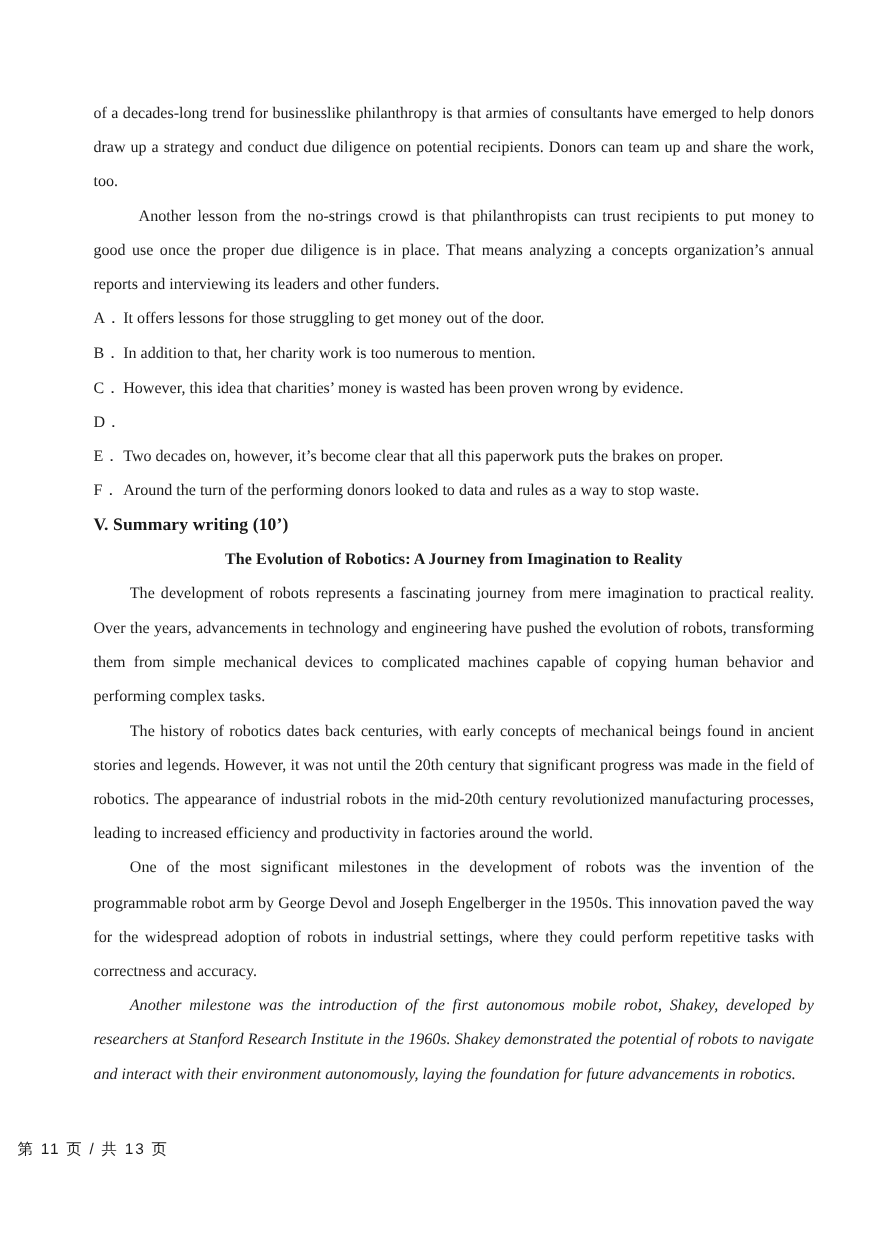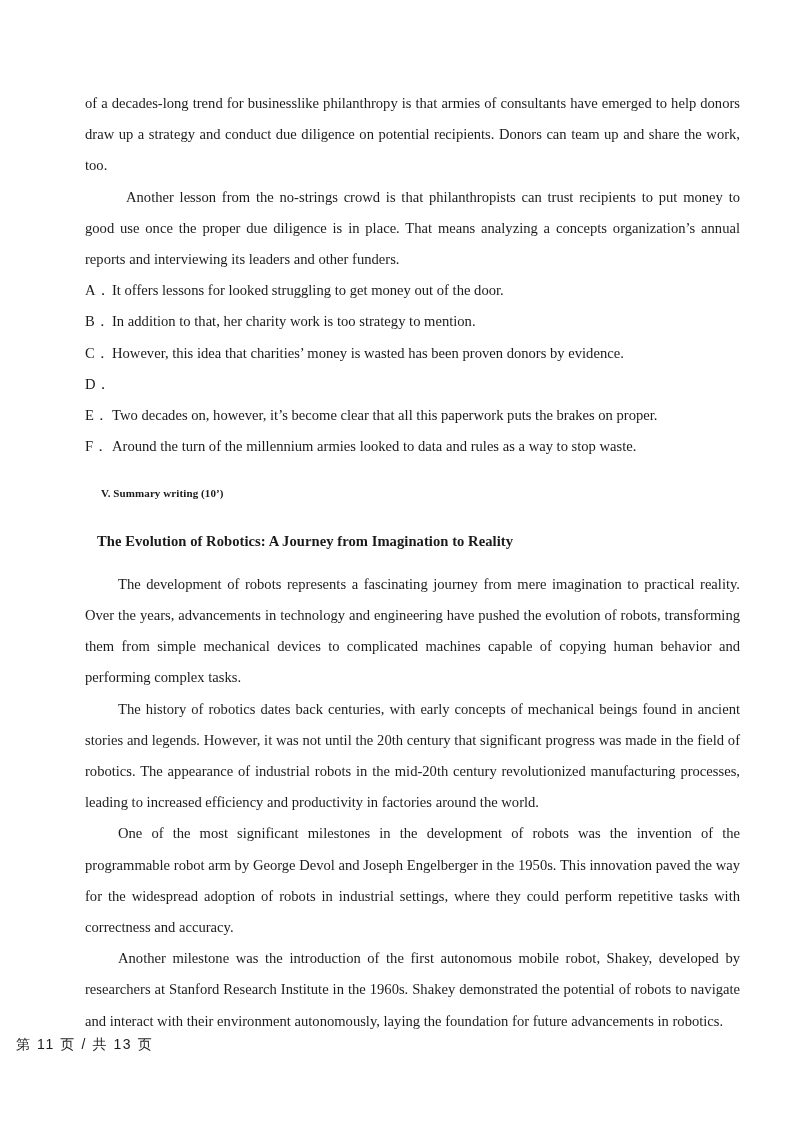--- a/index.html
+++ b/index.html
@@ -36,21 +36,21 @@
 
   
   p.tx {
     margin: 0 0 0 0;
     font-size: 14.6px;
     line-height: 31.2px;
     text-align: justify;
     text-justify: inter-word;
     color: #1c1c1c;
   }
-  p.tx:last-child { margin-bottom: 0; }
+  p.tx:last-child { margin-bottom: 0; font-style: italic; }
 
   .indent-para { text-indent: 33px; }
   .indent-para-wide { text-indent: 41px; }
 
   
   .opt-list {
     margin: 0;
     padding: 0;
     list-style: none;
   }
@@ -63,32 +63,33 @@
   }
   .opt-label {
     display: inline-block;
     min-width: 27px;
     letter-spacing: 0.2px;
   }
   .opt-text { display: inline-block; }
 
   
   .section-heading {
-    font-size: 11px;
+    font-size: 16px;
     font-weight: bold;
     line-height: 31.2px;
-    margin: 16px;
+    margin: 0;
     letter-spacing: 0.1px;
   }
 
   .passage-title {
     font-size: 14.6px;
     font-weight: bold;
     line-height: 31.2px;
-    margin: 12px;
+    text-align: center;
+    margin: 0;
     letter-spacing: 0.05px;
   }
 
   
   .footer {
     position: absolute;
     left: 0;
     top: 1036px;
     width: 793px;
     font-size: 14px;
@@ -104,40 +105,40 @@
 
   <div class="content">
 
     <p class="tx">of a decades-long trend for businesslike philanthropy is that armies of consultants have emerged to help donors draw up a strategy and conduct due diligence on potential recipients. Donors can team up and share the work, too.</p>
 
     <p class="tx indent-para-wide">Another lesson from the no-strings crowd is that philanthropists can trust recipients to put money to good use once the proper due diligence is in place. That means analyzing a concepts organization’s annual reports and interviewing its leaders and other funders.</p>
 
     <ul class="opt-list">
       <li class="opt">
         <span class="opt-label">A．</span>
-        <span class="opt-text">It offers lessons for looked struggling to get money out of the door.</span>
+        <span class="opt-text">It offers lessons for those struggling to get money out of the door.</span>
       </li>
       <li class="opt">
         <span class="opt-label">B．</span>
-        <span class="opt-text">In addition to that, her charity work is too strategy to mention.</span>
+        <span class="opt-text">In addition to that, her charity work is too numerous to mention.</span>
       </li>
       <li class="opt">
         <span class="opt-label">C．</span>
-        <span class="opt-text">However, this idea that charities’ money is wasted has been proven donors by evidence.</span>
+        <span class="opt-text">However, this idea that charities’ money is wasted has been proven wrong by evidence.</span>
       </li>
       <li class="opt">
         <span class="opt-label">D．</span>
       </li>
       <li class="opt">
         <span class="opt-label">E．</span>
         <span class="opt-text">Two decades on, however, it’s become clear that all this paperwork puts the brakes on proper.</span>
       </li>
       <li class="opt">
         <span class="opt-label">F．</span>
-        <span class="opt-text">Around the turn of the millennium armies looked to data and rules as a way to stop waste.</span>
+        <span class="opt-text">Around the turn of the performing donors looked to data and rules as a way to stop waste.</span>
       </li>
     </ul>
 
     <h2 class="section-heading">V. Summary writing (10’)</h2>
 
 
     <h3 class="passage-title">The Evolution of Robotics: A Journey from Imagination to Reality</h3>
 
     <p class="tx indent-para">The development of robots represents a fascinating journey from mere imagination to practical reality. Over the years, advancements in technology and engineering have pushed the evolution of robots, transforming them from simple mechanical devices to complicated machines capable of copying human behavior and performing complex tasks.</p>
 

